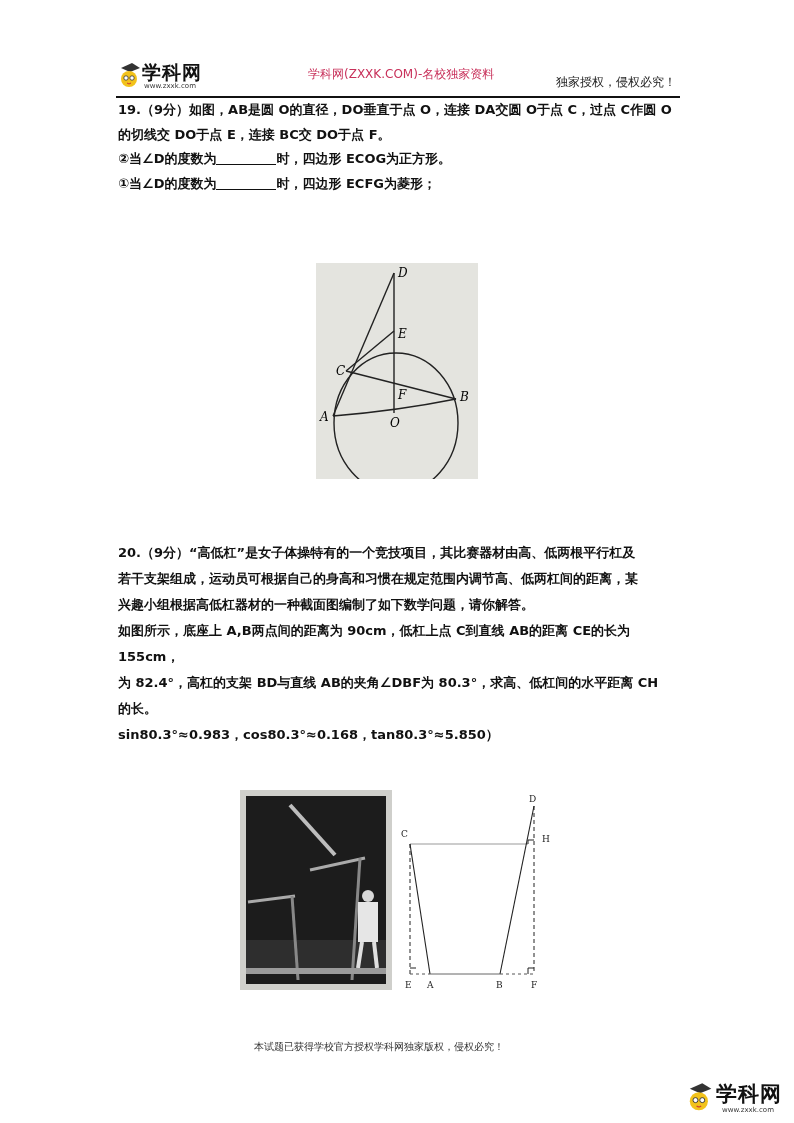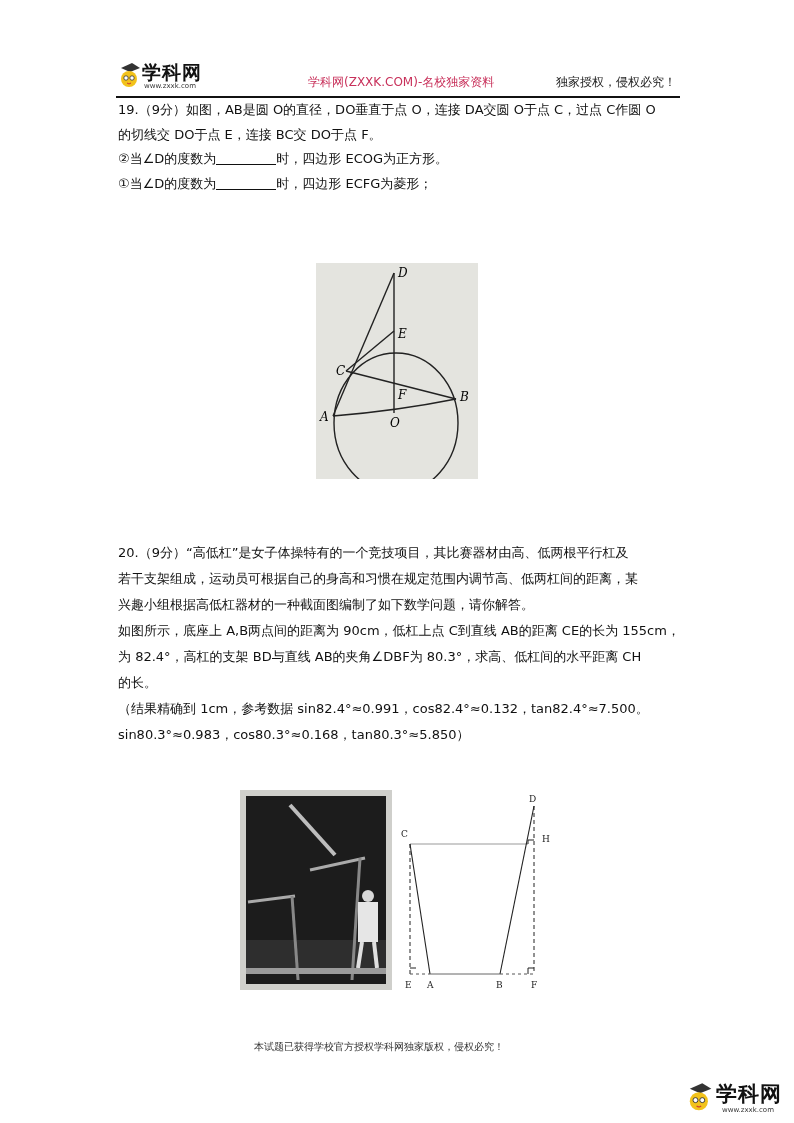--- a/index.html
+++ b/index.html
@@ -21,38 +21,38 @@
     }
     .logo-text {
       position: absolute; left: 24px; top: 0px;
       font-size: 19px; font-weight: bold; color: #111; letter-spacing: 1px;
     }
     .logo-url {
       position: absolute; left: 26px; top: 22px;
       font-size: 7px; color: #333;
     }
     .header-center {
-      position: absolute; left: 190px; top: 14px;
+      position: absolute; left: 190px; top: 6px;
       font-size: 12px; color: #c8305a;
     }
     .header-right {
       position: absolute; right: 2px; top: 14px;
       font-size: 12px; color: #222;
     }
     .header-rule {
       position: absolute; left: 116px; top: 96px; width: 564px; height: 1.5px; background: #111;
     }
     .text-block {
       position: absolute; left: 118px; width: 562px;
       font-size: 13px; line-height: 24.5px;
       font-family: "DejaVu Sans", "Liberation Sans", sans-serif;
     }
     .q19 { top: 98px; }
     .q20 { top: 540px; line-height: 26px; }
-    .para { margin: 0; }
+    .para { margin: 0; font-weight: bold; }
     .blank {
       display: inline-block; width: 60px; border-bottom: 1px solid #111; height: 14px; vertical-align: -2px;
     }
     .fig1 {
       position: absolute; left: 316px; top: 263px; width: 162px; height: 216px;
       background: #e4e4df;
     }
     .fig-photo {
       position: absolute; left: 240px; top: 790px; width: 152px; height: 200px;
       background: #cfcfcb;
@@ -120,21 +120,20 @@
   </svg>
 </div>
 
 <div class="text-block q20">
   <p class="para">20.（9分）“高低杠”是女子体操特有的一个竞技项目，其比赛器材由高、低两根平行杠及</p>
   <p class="para">若干支架组成，运动员可根据自己的身高和习惯在规定范围内调节高、低两杠间的距离，某</p>
   <p class="para">兴趣小组根据高低杠器材的一种截面图编制了如下数学问题，请你解答。</p>
   <p class="para">如图所示，底座上 A,B两点间的距离为 90cm，低杠上点 C到直线 AB的距离 CE的长为 155cm，</p>
   <p class="para">为 82.4°，高杠的支架 BD与直线 AB的夹角∠DBF为 80.3°，求高、低杠间的水平距离 CH</p>
   <p class="para">的长。</p>
-  <p class="para">（结果精确到 1cm，参考数据 sin82.4°≈0.991，cos82.4°≈0.132，tan82.4°≈7.500。</p>
   <p class="para">sin80.3°≈0.983，cos80.3°≈0.168，tan80.3°≈5.850）</p>
 </div>
 
 <div class="fig-photo">
   <svg width="152" height="200" viewBox="0 0 152 200">
     <rect x="6" y="6" width="140" height="188" fill="#1c1c1c"></rect>
     <rect x="6" y="150" width="140" height="30" fill="#2e2e2e"></rect>
     <line x1="50" y1="15" x2="95" y2="65" stroke="#bdbdbd" stroke-width="4"></line>
     <line x1="70" y1="80" x2="125" y2="68" stroke="#aaa" stroke-width="3"></line>
     <line x1="8" y1="112" x2="55" y2="106" stroke="#aaa" stroke-width="3"></line>

